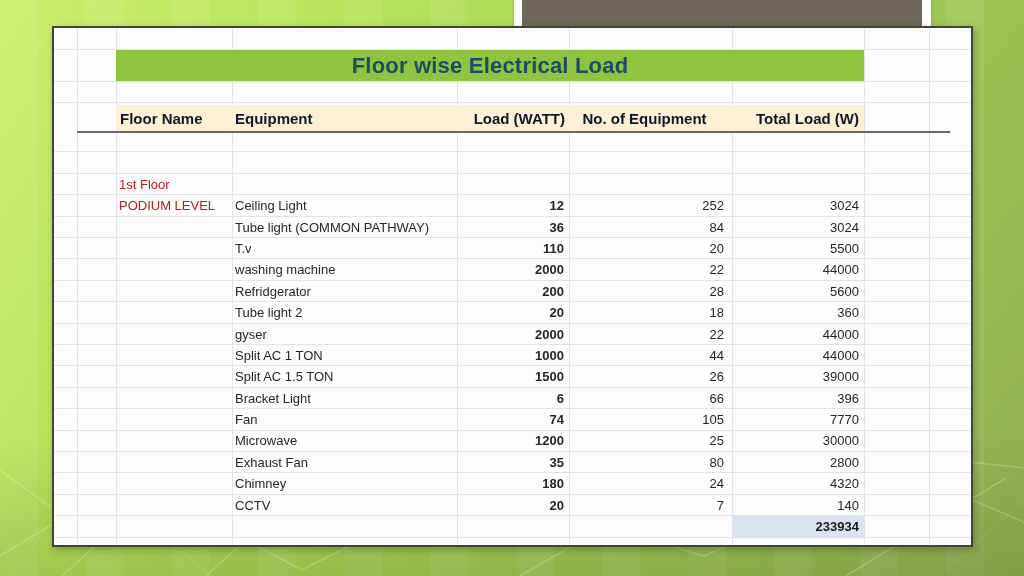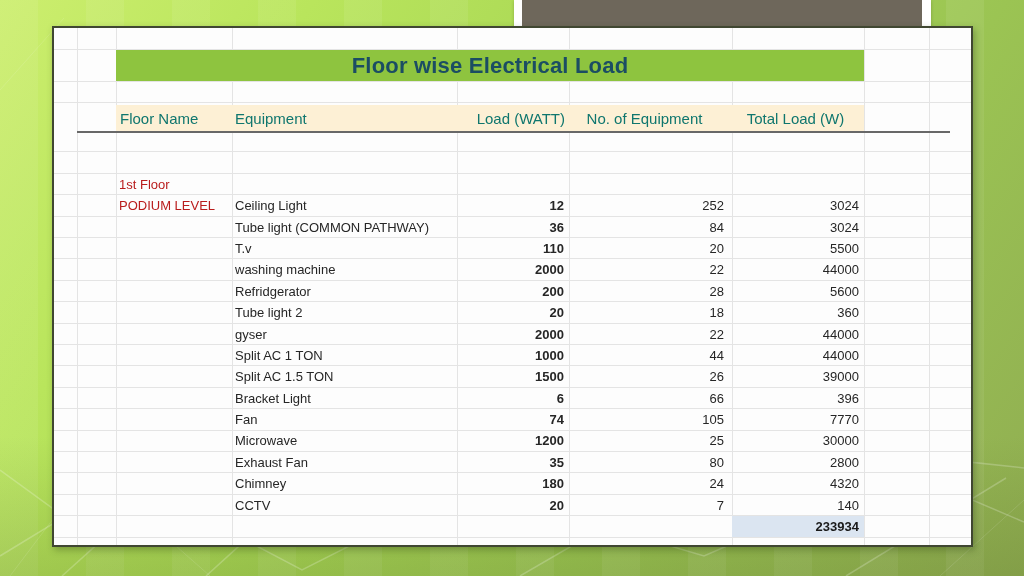--- a/index.html
+++ b/index.html
@@ -38,27 +38,27 @@
     background: repeating-linear-gradient(to bottom, rgba(0,0,0,0) 0 20.4px, #e4e4e4 20.4px 21.4px);
   }
   .titlebar {
     position:absolute; left:62px; top:22px; width:748px; height:31px;
     background:#8ec43f; display:flex; align-items:center; justify-content:center;
     font-weight:bold; font-size:22px; color:#1b4d63; letter-spacing:0.2px;
   }
   .colheader {
     position:absolute; left:62px; top:77px; width:748px; height:26px;
     background:#fdf0d5; display:grid; grid-template-columns:116px 225px 112px 163px 132px;
-    align-items:center; font-weight:normal; font-size:15px; color:#0f766e;
+    align-items:center; font-weight:bold; font-size:15px; color:#0f172a;
   }
   .colheader .h-floor { padding-left:4px; }
   .colheader .h-equip { padding-left:3px; }
   .colheader .h-load  { text-align:right; padding-right:4px; }
   .colheader .h-count { text-align:center; padding-right:12px; }
-  .colheader .h-total { text-align:center; padding-right:5px; }
+  .colheader .h-total { text-align:right; padding-right:5px; }
   .darkline { position:absolute; left:23px; top:103px; width:873px; height:2px; background:#686868; }
 
   .rows { position:absolute; left:62px; top:145.8px; width:748px; }
   .row {
     display:grid; grid-template-columns:116px 225px 112px 163px 132px;
     height:21.4px; align-items:center; font-size:13px; color:#262626;
   }
   .cell { overflow:visible; white-space:nowrap; height:21.4px; line-height:21.4px; }
   .cell-floor { color:#b91c1c; padding-left:3px; }
   .cell-equipment { padding-left:3px; }

